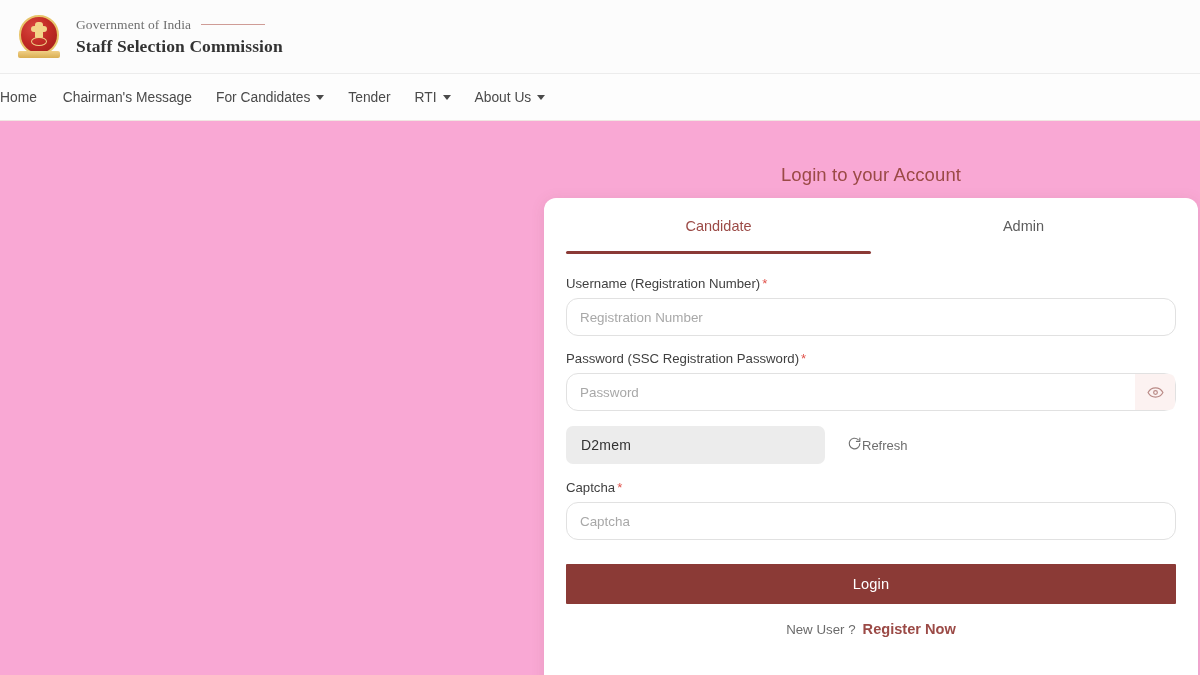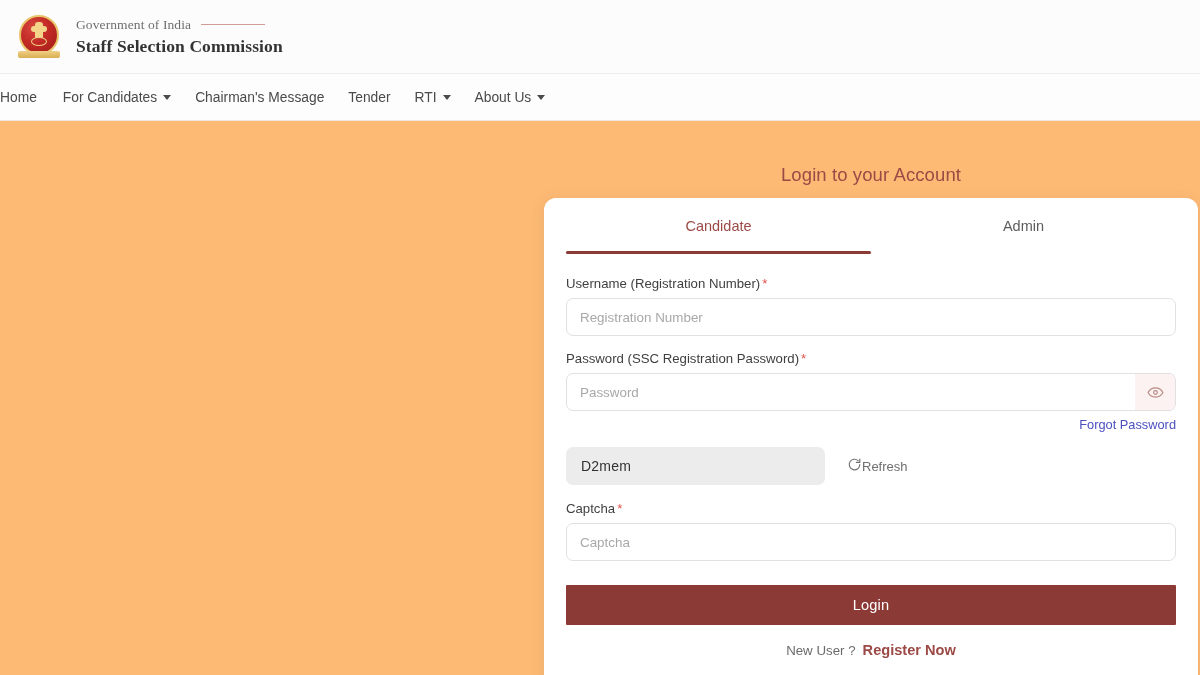--- a/index.html
+++ b/index.html
@@ -129,21 +129,21 @@
     border-left: 4px solid transparent;
     border-right: 4px solid transparent;
     border-top: 5px solid #4a4a4a;
     display: inline-block;
   }
 
   
   .main {
     position: relative;
     height: 554px;
-    background: #fdba74;
+    background: #f9a8d4;
   }
 
   .login-heading {
     position: absolute;
     left: 544px;
     top: 43px;
     width: 654px;
     text-align: center;
     font-size: 18.5px;
     color: #9b4a46;
@@ -195,21 +195,21 @@
     color: #3f3f3f;
     margin-bottom: 7px;
     display: block;
   }
   .req { color: #e0524b; margin-left: 2px; }
 
   .text-input {
     width: 100%;
     height: 38px;
     border: 1px solid #e1e1e1;
-    border-radius: 7px;
+    border-radius: 12px;
     padding: 0 13px;
     font-size: 13.4px;
     font-family: "Liberation Sans", sans-serif;
     color: #333;
     background: #fff;
     outline: none;
   }
   .text-input::placeholder { color: #a8a8a8; }
 
   .field { margin-bottom: 15px; }
@@ -323,25 +323,25 @@
       <div class="org-name">Staff Selection Commission</div>
     </div>
   </div>
 </header>
 
 <nav class="site-nav">
   <div class="nav-item">
     <span>Home</span>
   </div>
   <div class="nav-item">
+    <span>Chairman's Message</span>
+  </div>
+  <div class="nav-item">
     <span>For Candidates</span>
     <span class="caret"></span>
-  </div>
-  <div class="nav-item">
-    <span>Chairman's Message</span>
   </div>
   <div class="nav-item">
     <span>Tender</span>
   </div>
   <div class="nav-item">
     <span>RTI</span>
     <span class="caret"></span>
   </div>
   <div class="nav-item">
     <span>About Us</span>
@@ -381,23 +381,20 @@
         </label>
         <div class="pw-wrap">
           <input class="text-input" type="password" placeholder="Password" style="">
           <button class="eye-btn">
             <svg width="17" height="17" viewBox="0 0 24 24" fill="none" stroke="#b98a86" stroke-width="1.7" stroke-linecap="round" stroke-linejoin="round">
               <path d="M1.5 12S5 5.5 12 5.5 22.5 12 22.5 12 19 18.5 12 18.5 1.5 12 1.5 12Z"></path>
               <circle cx="12" cy="12" r="2.6"></circle>
             </svg>
           </button>
         </div>
-        <div class="forgot-row">
-          <a class="forgot-link" href="#">Forgot Password</a>
-        </div>
       </div>
 
       
       <div class="captcha-row">
         <div class="captcha-box">
           <span>D2mem</span>
         </div>
         <button class="refresh-btn">
           <span>
             <svg width="15" height="15" viewBox="0 0 24 24" fill="none" stroke="#707070" stroke-width="1.8" stroke-linecap="round" stroke-linejoin="round">

